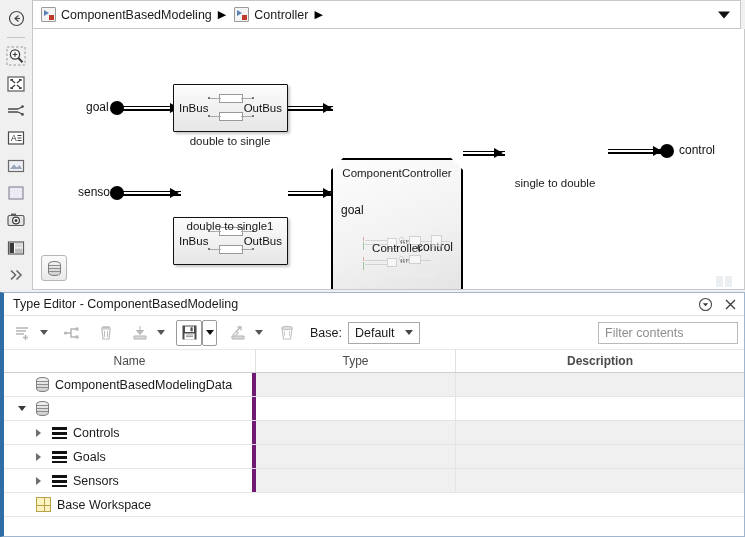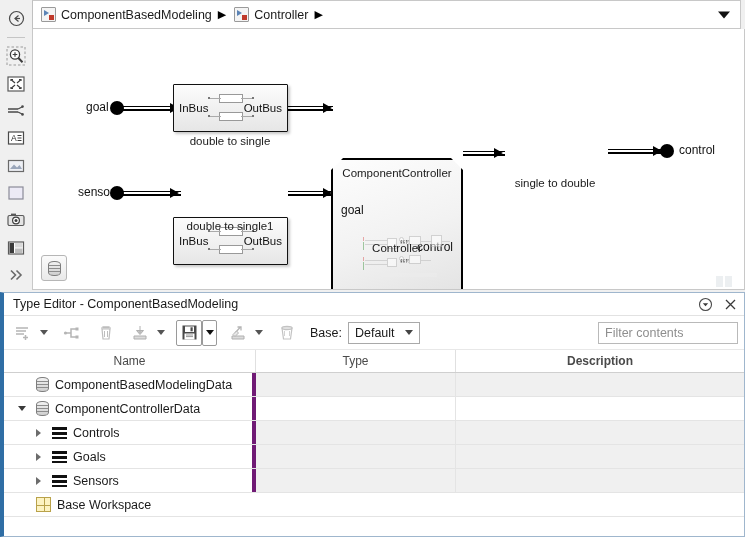--- a/index.html
+++ b/index.html
@@ -532,21 +532,20 @@
       <span class="cell-type"></span>
       <span class="cell-desc"></span>
     </div>
 
     <div class="row">
       <span class="cell-name" style="padding-left:10px;">
         <span class="twisty">
             <i class="chev-d"></i>
           </span>
         <span class="dbicon"></span>
-        <span class="rowtext">ComponentControllerData</span>
       </span>
       <span class="cell-type"></span>
       <span class="cell-desc"></span>
     </div>
 
     <div class="row shaded">
       <span class="cell-name" style="padding-left:26px;">
         <span class="twisty">
             <i class="chev-r"></i>
           </span>

